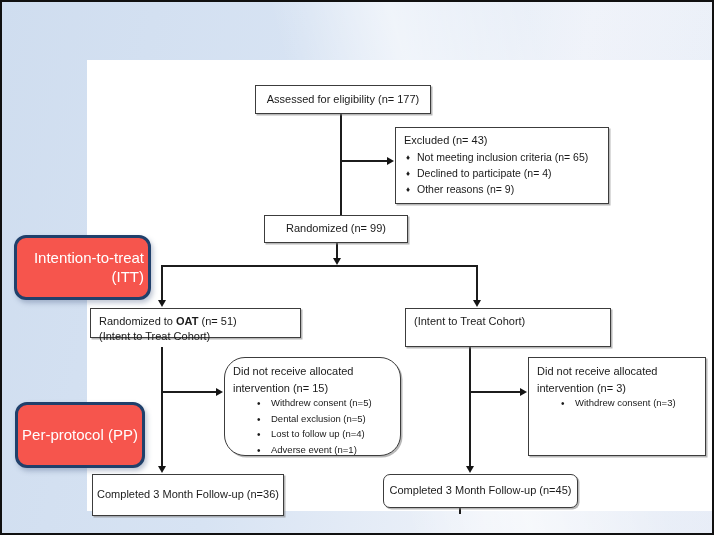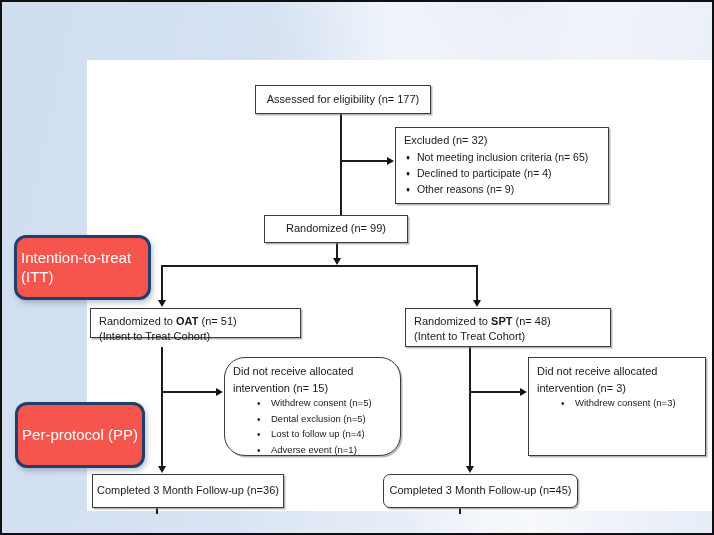--- a/index.html
+++ b/index.html
@@ -46,21 +46,21 @@
   .arr-d{position:absolute;width:0;height:0;border-left:4px solid transparent;border-right:4px solid transparent;border-top:7px solid #141414;}
   
   .callout{
     position:absolute;
     background:#f6554d;
     border:3px solid #20406b;
     border-radius:12px;
     box-shadow:2px 3px 5px rgba(70,90,130,0.35);
     color:#ffffff;
     display:flex;align-items:center;justify-content:center;
-    text-align:left;
+    text-align:right;
     font-size:15px;line-height:1.25;
     box-sizing:border-box;
     padding:2px 4px;
     z-index:10;
   }
 </style>
 </head>
 <body>
 
 <div class="slide">
@@ -90,21 +90,21 @@
   <div class="arr-r" style="left:520px;top:388px;"></div>
 
   <div class="vline" style="left:156px;top:506px;height:8px;"></div>
   <div class="vline" style="left:459px;top:506px;height:8px;"></div>
 
   <div class="fbox center" style="left:255px;top:85px;width:176px;height:29px;">
     <span>Assessed for eligibility (n= 177)</span>
   </div>
 
   <div class="fbox pad excluded" style="left:395px;top:127px;width:214px;height:77px;">
-    <div>Excluded (n= 32)</div>
+    <div>Excluded (n= 43)</div>
     <div class="bullet-row">
       <span class="marker">♦</span>
       <span>Not meeting inclusion criteria (n= 65)</span>
     </div>
     <div class="bullet-row">
       <span class="marker">♦</span>
       <span>Declined to participate (n= 4)</span>
     </div>
     <div class="bullet-row">
       <span class="marker">♦</span>
@@ -115,21 +115,20 @@
   <div class="fbox center" style="left:264px;top:215px;width:144px;height:28px;">
     <span>Randomized (n= 99)</span>
   </div>
 
   <div class="fbox pad" style="left:90px;top:308px;width:211px;height:30px;">
     <div><span>Randomized to </span><b>OAT</b><span> (n= 51)</span></div>
     <div>(Intent to Treat Cohort)</div>
   </div>
 
   <div class="fbox pad" style="left:405px;top:308px;width:206px;height:39px;">
-    <div><span>Randomized to </span><b>SPT</b><span> (n= 48)</span></div>
     <div>(Intent to Treat Cohort)</div>
   </div>
 
   <div class="fbox pad dnr" style="left:224px;top:357px;width:177px;height:99px;border-radius:21px;">
     <div>Did not receive allocated intervention (n= 15)</div>
     <div class="bullet-row">
       <span class="marker">•</span>
       <span>Withdrew consent (n=5)</span>
     </div>
     <div class="bullet-row">
@@ -147,21 +146,21 @@
   </div>
 
   <div class="fbox pad dnr" style="left:528px;top:357px;width:178px;height:99px;">
     <div>Did not receive allocated intervention (n= 3)</div>
     <div class="bullet-row">
       <span class="marker">•</span>
       <span>Withdrew consent (n=3)</span>
     </div>
   </div>
 
-  <div class="fbox center" style="left:92px;top:474px;width:192px;height:34px;">
+  <div class="fbox center" style="left:92px;top:474px;width:192px;height:42px;">
     <span>Completed 3 Month Follow-up (n=36)</span>
   </div>
 
   <div class="fbox center" style="left:383px;top:474px;width:195px;height:34px;border-radius:7px;">
     <span>Completed 3 Month Follow-up (n=45)</span>
   </div>
 
   <div class="callout" style="left:14px;top:235px;width:137px;height:65px;">
     <span>Intention-to-treat (ITT)</span>
   </div>

